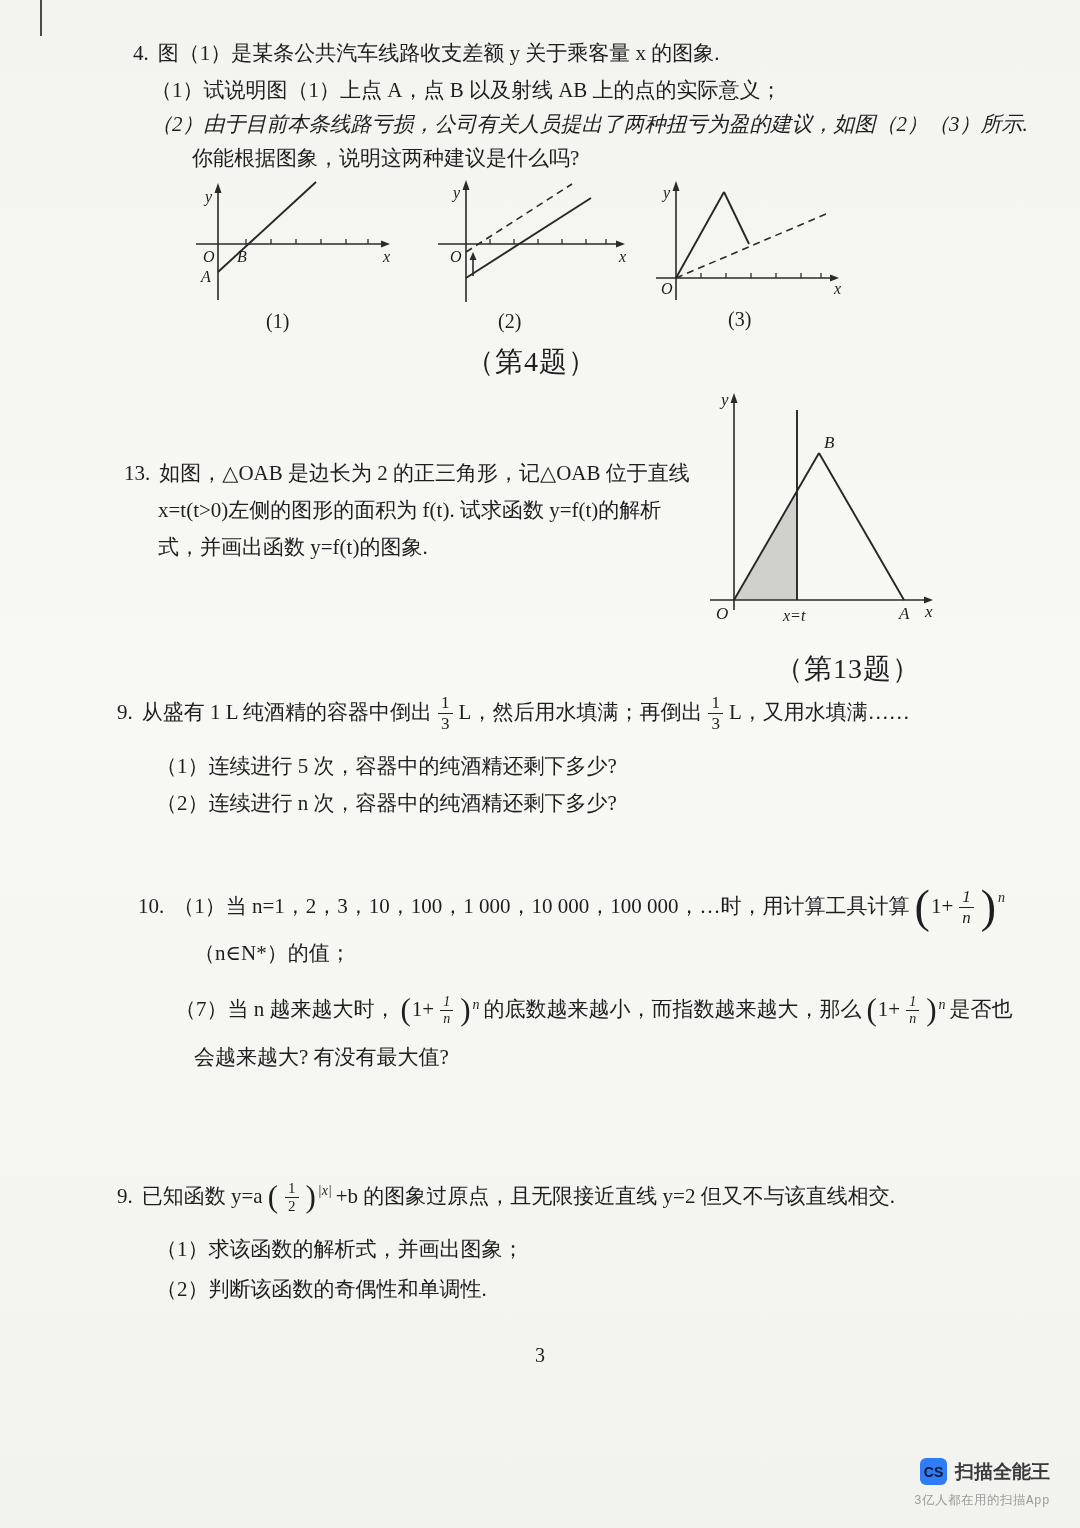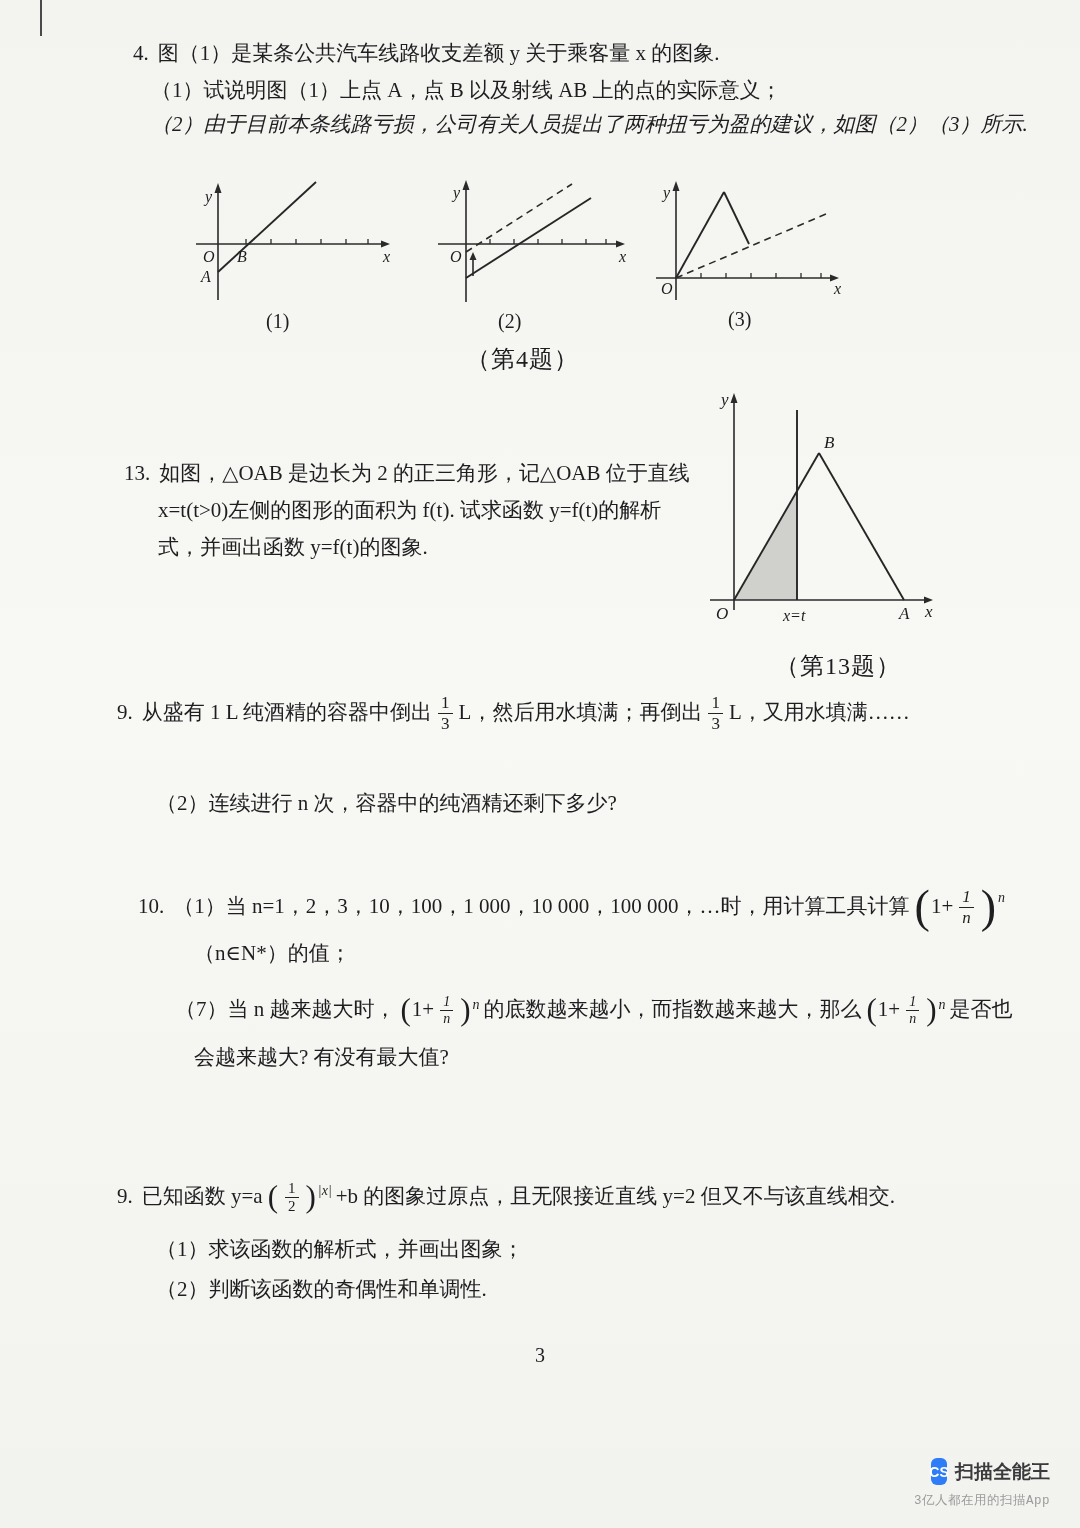--- a/index.html
+++ b/index.html
@@ -7,57 +7,58 @@
     width:1080px;height:1528px;position:relative;overflow:hidden;
     background:#f6f6f3;
     font-family:"Liberation Serif","DejaVu Serif",serif;
     color:#1e1e20;
   }
   .page{position:absolute;inset:0;background:linear-gradient(180deg,#f3f3f0 0%,#f8f8f5 45%,#f2f2ef 100%);}
   .artifact{position:absolute;background:#4a4a4a;}
   .line{position:absolute;display:flex;align-items:center;white-space:nowrap;font-size:21px;line-height:1.3;}
   .pnum{margin-right:9px;}
   .figlabel{position:absolute;font-size:20px;}
-  .caption{position:absolute;font-size:24px;letter-spacing:1px;}
+  .caption{position:absolute;font-size:28px;letter-spacing:1px;}
   .fig{position:absolute;}
   svg .axis{stroke:#2a2a2a;stroke-width:1.6;fill:none;}
   svg .tick{stroke:#2a2a2a;stroke-width:1.3;}
   svg .gline{stroke:#262626;stroke-width:1.9;fill:none;}
   svg .dline{stroke:#2a2a2a;stroke-width:1.6;fill:none;stroke-dasharray:7 5;}
   svg .arr{fill:#2a2a2a;stroke:none;}
   svg .shade{fill:#c9c9c5;stroke:none;opacity:.85;}
   svg text{font-family:"Liberation Serif","DejaVu Serif",serif;font-style:italic;font-size:16px;fill:#1c1c1e;}
   svg text.big{font-size:17px;}
   .frac{display:inline-flex;flex-direction:column;align-items:center;line-height:1.12;font-size:17px;margin:0 6px;}
   .frac .fnum{padding:0 3px;}
   .frac .fden{border-top:1.4px solid #222;padding:0 3px;}
   .expr{display:inline-flex;align-items:center;margin:0 4px;}
   .bparen{font-size:46px;font-weight:300;line-height:0;padding:0 1px;}
   .mparen{font-size:31px;font-weight:300;line-height:0;padding:0 1px;}
   .supexp{font-size:14px;font-style:italic;align-self:flex-start;margin-top:2px;margin-left:1px;}
   .var{font-style:italic;}
   .pageno{position:absolute;left:0;width:100%;text-align:center;font-size:20px;}
   .wm{position:absolute;display:flex;align-items:center;}
-  .wm-logo{width:16px;height:27px;border-radius:6px;color:#ffffff;font-family:"Liberation Sans","DejaVu Sans",sans-serif;font-weight:bold;font-size:14px;display:flex;align-items:center;justify-content:center;background:#2e7cf6;}
+  .wm-logo{width:27px;height:27px;border-radius:6px;color:#0f172a;font-family:"Liberation Sans","DejaVu Sans",sans-serif;font-weight:bold;font-size:14px;display:flex;align-items:center;justify-content:center;background:#2e7cf6;}
   .wm-name{font-size:19px;font-weight:bold;color:#3a3a3c;margin-left:8px;font-family:"Liberation Sans","DejaVu Sans",sans-serif;}
   .wm-tag{position:absolute;font-size:12.5px;color:#9b9b9b;font-family:Liberation Mono, monospace;letter-spacing:.5px;}
 </style>
 </head>
 <body>
 
 <div class="page">
 
   <div class="artifact" style="left:40px;top:0;width:2px;height:36px;"></div>
 
   <div class="line" style="top:40px;left:133px;">
     <span class="pnum">4.</span>
     <span>图（1）是某条公共汽车线路收支差额 y 关于乘客量 x 的图象.</span>
   </div>
   <div class="line" style="top:77px;left:151px;">（1）试说明图（1）上点 A，点 B 以及射线 AB 上的点的实际意义；</div>
   <div class="line" style="top:111px;left:151px;font-style:italic;">（2）由于目前本条线路亏损，公司有关人员提出了两种扭亏为盈的建议，如图（2）（3）所示.</div>
+  <div class="line" style="top:145px;left:192px;">你能根据图象，说明这两种建议是什么吗?</div>
 
   <svg class="fig" style="top:180px;left:186px;" width="210" height="128" viewBox="0 0 210 128">
     <line class="axis" x1="32" y1="10" x2="32" y2="120"></line>
     <polygon class="arr" points="32,3 28.5,13 35.5,13"></polygon>
     <line class="axis" x1="10" y1="64" x2="197" y2="64"></line>
     <polygon class="arr" points="204,64 195,60.5 195,67.5"></polygon>
     <line class="tick" x1="60" y1="64" x2="60" y2="59"></line>
     <line class="tick" x1="85" y1="64" x2="85" y2="59"></line>
     <line class="tick" x1="110" y1="64" x2="110" y2="59"></line>
     <line class="tick" x1="135" y1="64" x2="135" y2="59"></line>
@@ -147,20 +148,21 @@
       <span class="fnum">1</span>
       <span class="fden">3</span>
     </span>
     <span>L，然后用水填满；再倒出</span>
     <span class="frac">
       <span class="fnum">1</span>
       <span class="fden">3</span>
     </span>
     <span>L，又用水填满……</span>
   </div>
+  <div class="line" style="top:753px;left:156px;">（1）连续进行 5 次，容器中的纯酒精还剩下多少?</div>
   <div class="line" style="top:790px;left:156px;text-align:center;">（2）连续进行 n 次，容器中的纯酒精还剩下多少?</div>
 
   <div class="line" style="top:878px;left:138px;height:58px;">
     <span class="pnum">10.</span>
     <span>（1）当 n=1，2，3，10，100，1 000，10 000，100 000，…时，用计算工具计算</span>
     <span class="expr">
       <span class="bparen">(</span>
       <span>1+</span>
       <span class="frac var">
         <span class="fnum">1</span>

